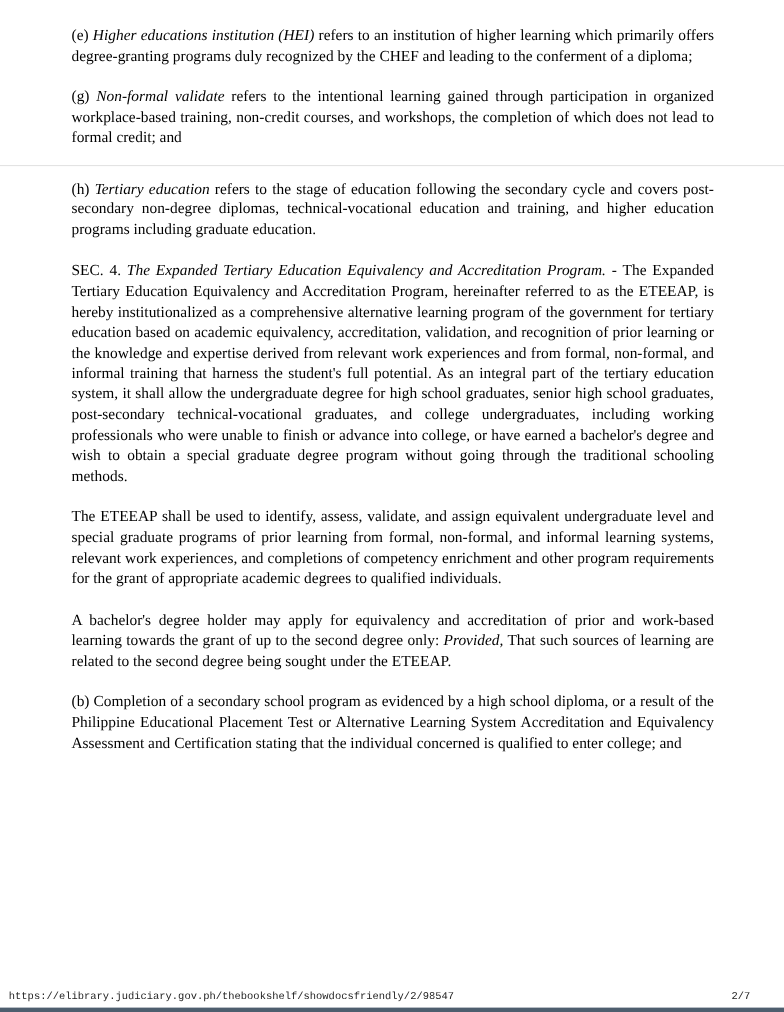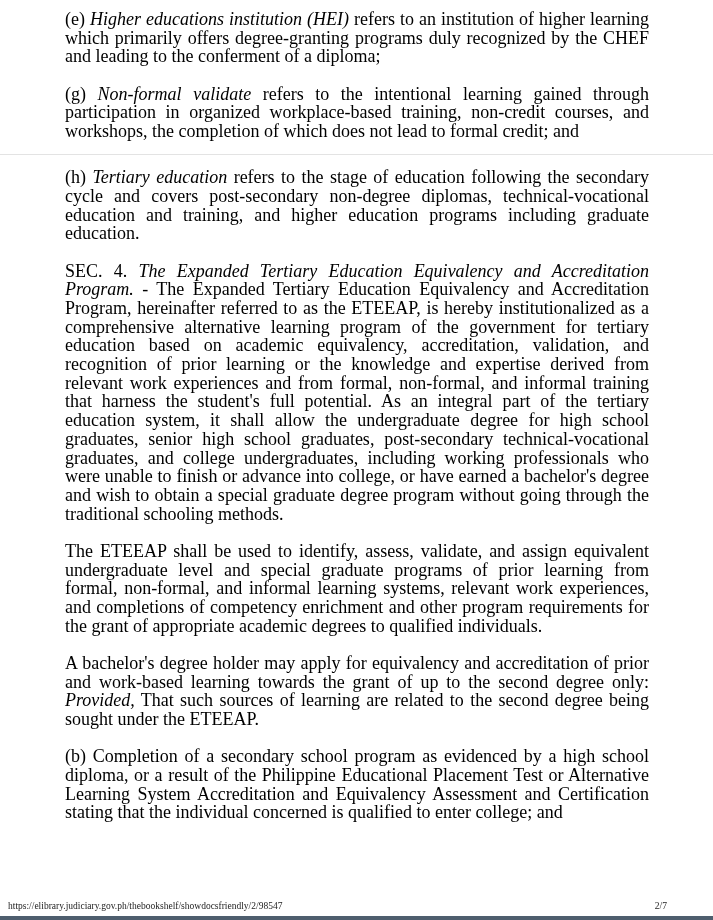--- a/index.html
+++ b/index.html
@@ -5,43 +5,43 @@
   html, body { margin: 0; padding: 0; }
   body {
     width: 713px;
     height: 920px;
     background: #ffffff;
     position: relative;
     overflow: hidden;
     font-family: "Liberation Serif", "DejaVu Serif", serif;
   }
   .doc {
-    padding: 10px 64px 0 65px;
-    font-size: 18px;
+    padding: 24px 64px 0 65px;
+    font-size: 14px;
     line-height: 18.7px;
     text-align: justify;
     color: #000000;
   }
   .doc p { margin: 0 0 18.5px 0; }
   .doc em { font-style: italic; }
   hr.page-break {
     border: 0;
     border-top: 1px solid #e3e3e3;
     height: 0;
     margin: -5px -64px 13px -65px;
   }
   .footer {
     position: absolute;
     left: 8px;
-    right: 46px;
+    right: 31px;
     bottom: 9px;
     display: flex;
     justify-content: space-between;
     align-items: baseline;
-    font-family: Liberation Serif, serif;
+    font-family: Liberation Mono, monospace;
     font-size: 9.5px;
     color: #222222;
   }
   .bottom-bar {
     position: absolute;
     left: 0;
     right: 0;
     bottom: 0;
     height: 4px;
     background: #4e5e6e;

